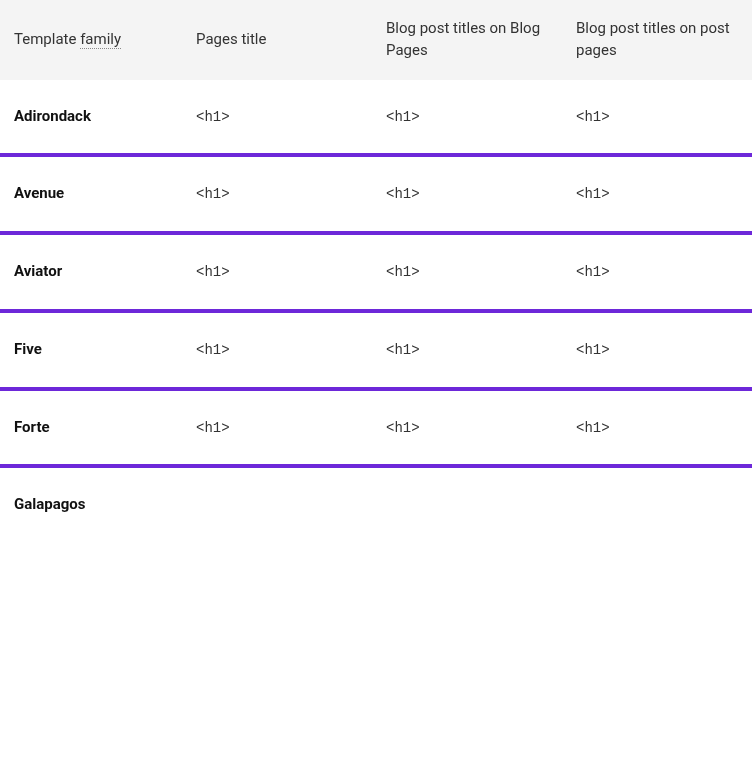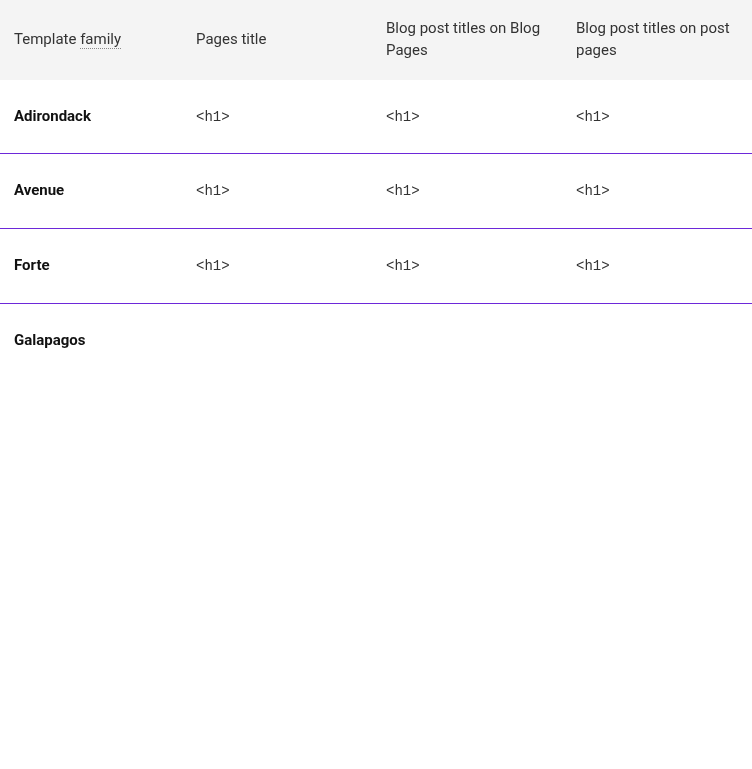--- a/index.html
+++ b/index.html
@@ -23,21 +23,21 @@
     color: #333;
     padding: 18px 14px;
     vertical-align: middle;
     font-size: 15px;
   }
   .th .dotted {
     border-bottom: 1px dotted #888;
   }
   .td {
     padding: 26px 14px;
-    border-bottom: 1px solid #6d28d9;
+    border-bottom: 4px solid #6d28d9;
     vertical-align: middle;
     font-size: 15px;
     color: #222;
   }
   .td.first {
     font-weight: 700;
     color: #111;
   }
   .col1 { width: 182px; }
   .col2 { width: 190px; }
@@ -72,20 +72,32 @@
         <td class="td col3"><span></span><span class="code">&lt;h1&gt;</span><span></span></td>
         <td class="td col4"><span></span><span class="code">&lt;h1&gt;</span><span></span></td>
       </tr>
       <tr>
         <td class="td first col1">Avenue</td>
         <td class="td col2"><span></span><span class="code">&lt;h1&gt;</span><span></span></td>
         <td class="td col3"><span></span><span class="code">&lt;h1&gt;</span><span></span></td>
         <td class="td col4"><span></span><span class="code">&lt;h1&gt;</span><span></span></td>
       </tr>
       <tr>
+        <td class="td first col1">Aviator</td>
+        <td class="td col2"><span></span><span class="code">&lt;h1&gt;</span><span></span></td>
+        <td class="td col3"><span></span><span class="code">&lt;h1&gt;</span><span></span></td>
+        <td class="td col4"><span></span><span class="code">&lt;h1&gt;</span><span></span></td>
+      </tr>
+      <tr>
+        <td class="td first col1">Five</td>
+        <td class="td col2"><span></span><span class="code">&lt;h1&gt;</span><span></span></td>
+        <td class="td col3"><span></span><span class="code">&lt;h1&gt;</span><span></span></td>
+        <td class="td col4"><span></span><span class="code">&lt;h1&gt;</span><span></span></td>
+      </tr>
+      <tr>
         <td class="td first col1">Forte</td>
         <td class="td col2"><span></span><span class="code">&lt;h1&gt;</span><span></span></td>
         <td class="td col3"><span></span><span class="code">&lt;h1&gt;</span><span></span></td>
         <td class="td col4"><span></span><span class="code">&lt;h1&gt;</span><span></span></td>
       </tr>
       <tr>
         <td class="td first col1">Galapagos</td>
         <td class="td col2"><span></span><span></span></td>
         <td class="td col3"><span></span><span></span></td>
         <td class="td col4"><span></span><span></span></td>

